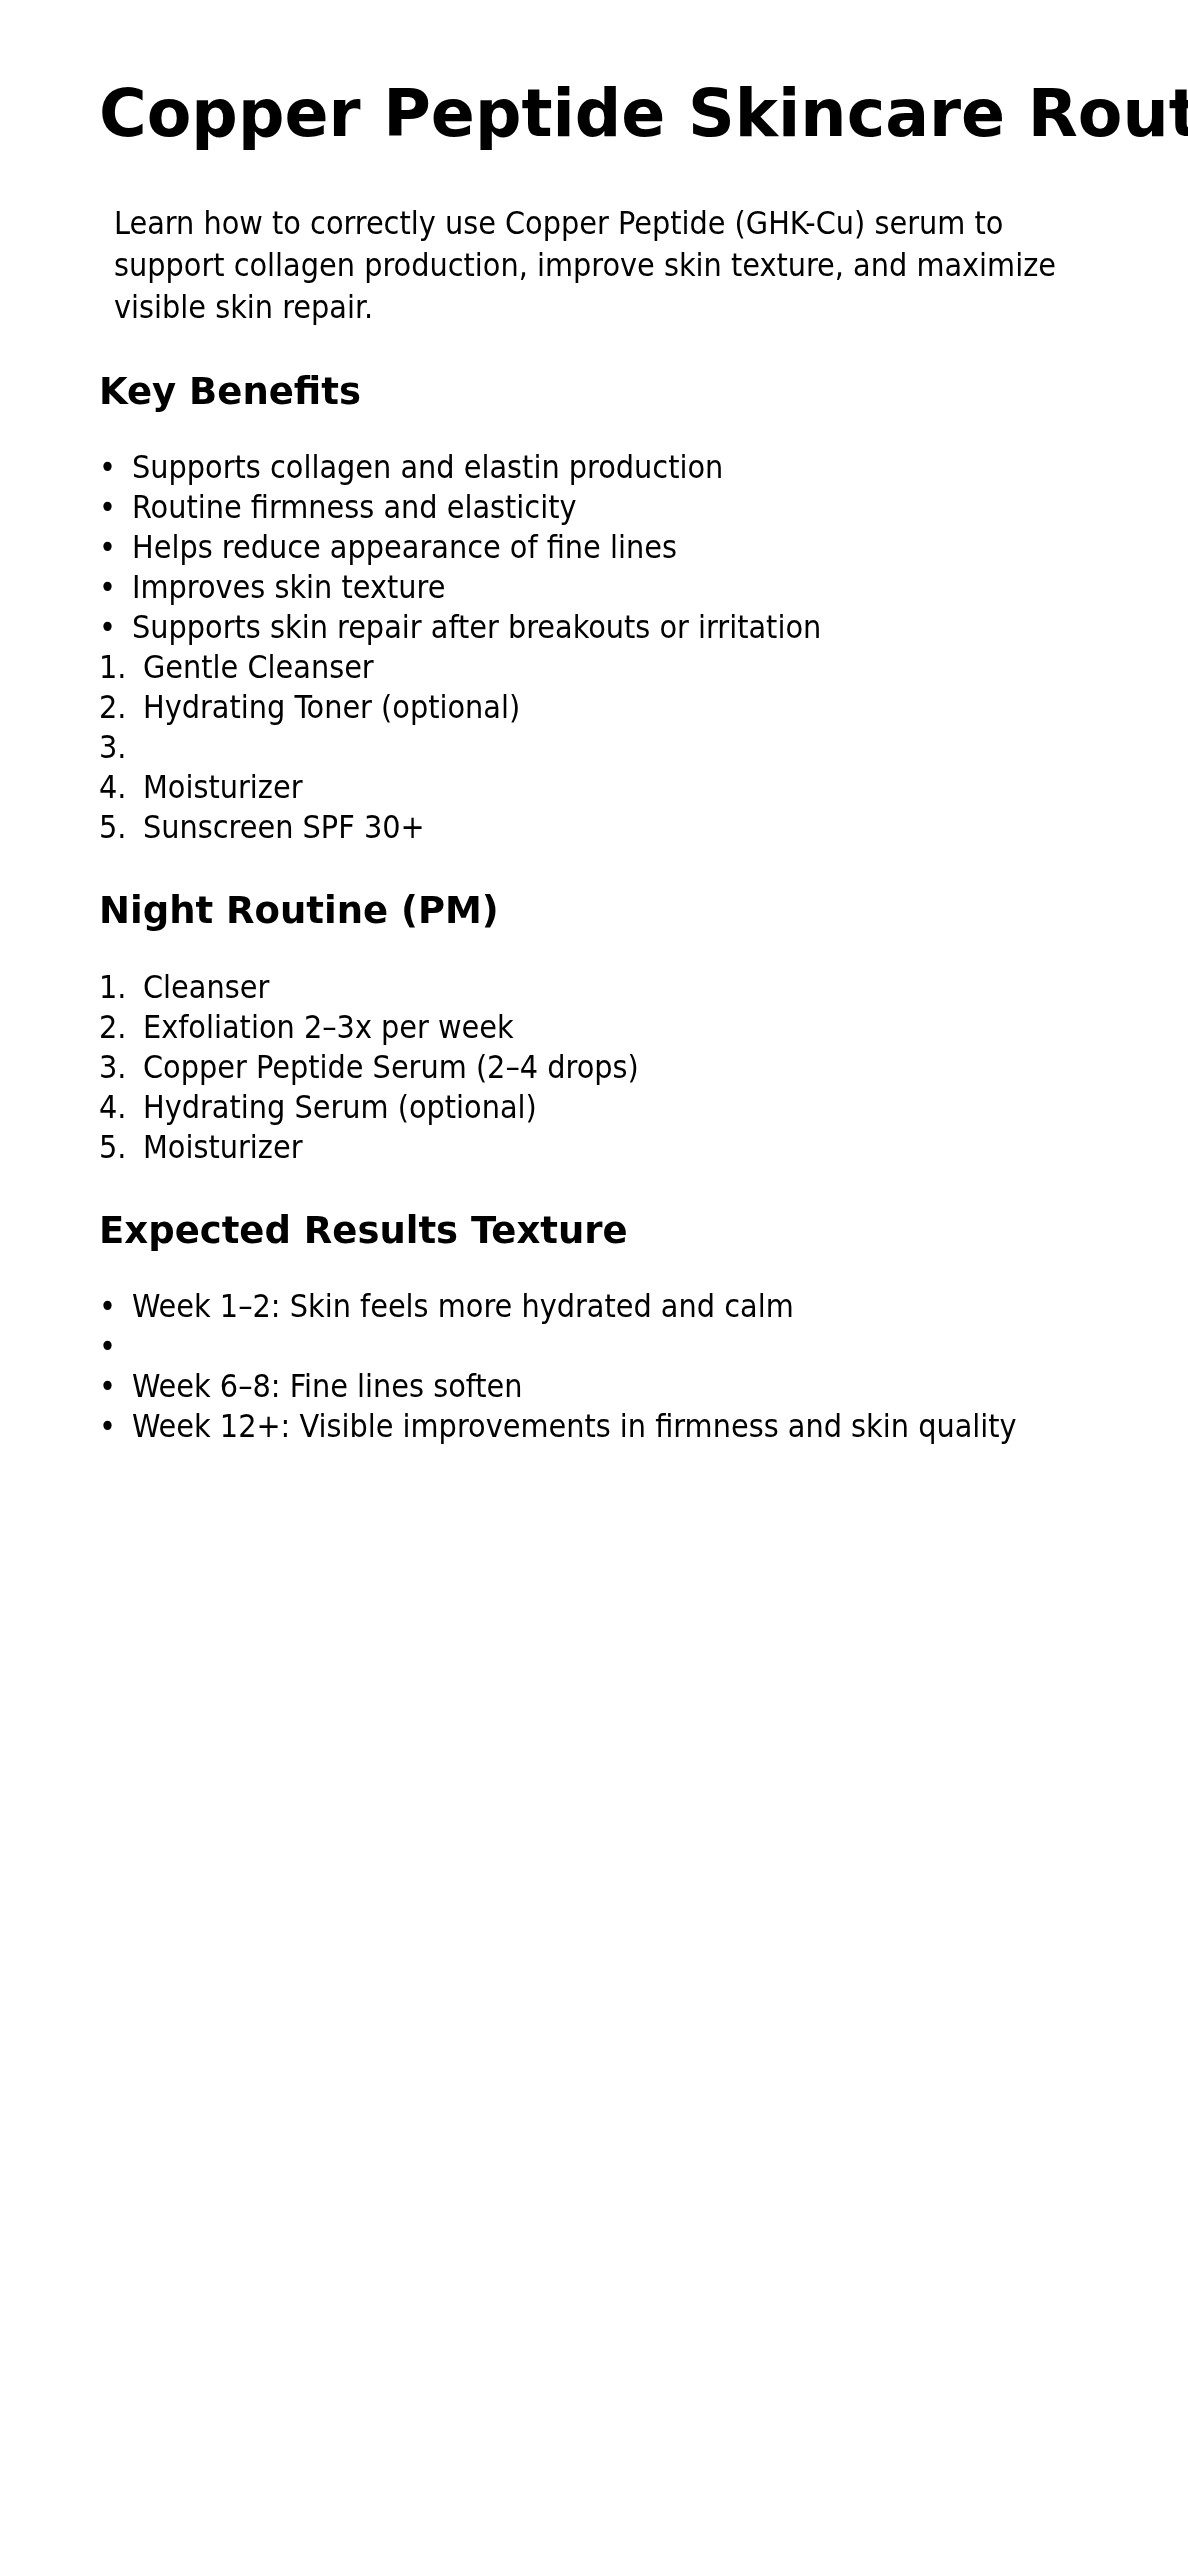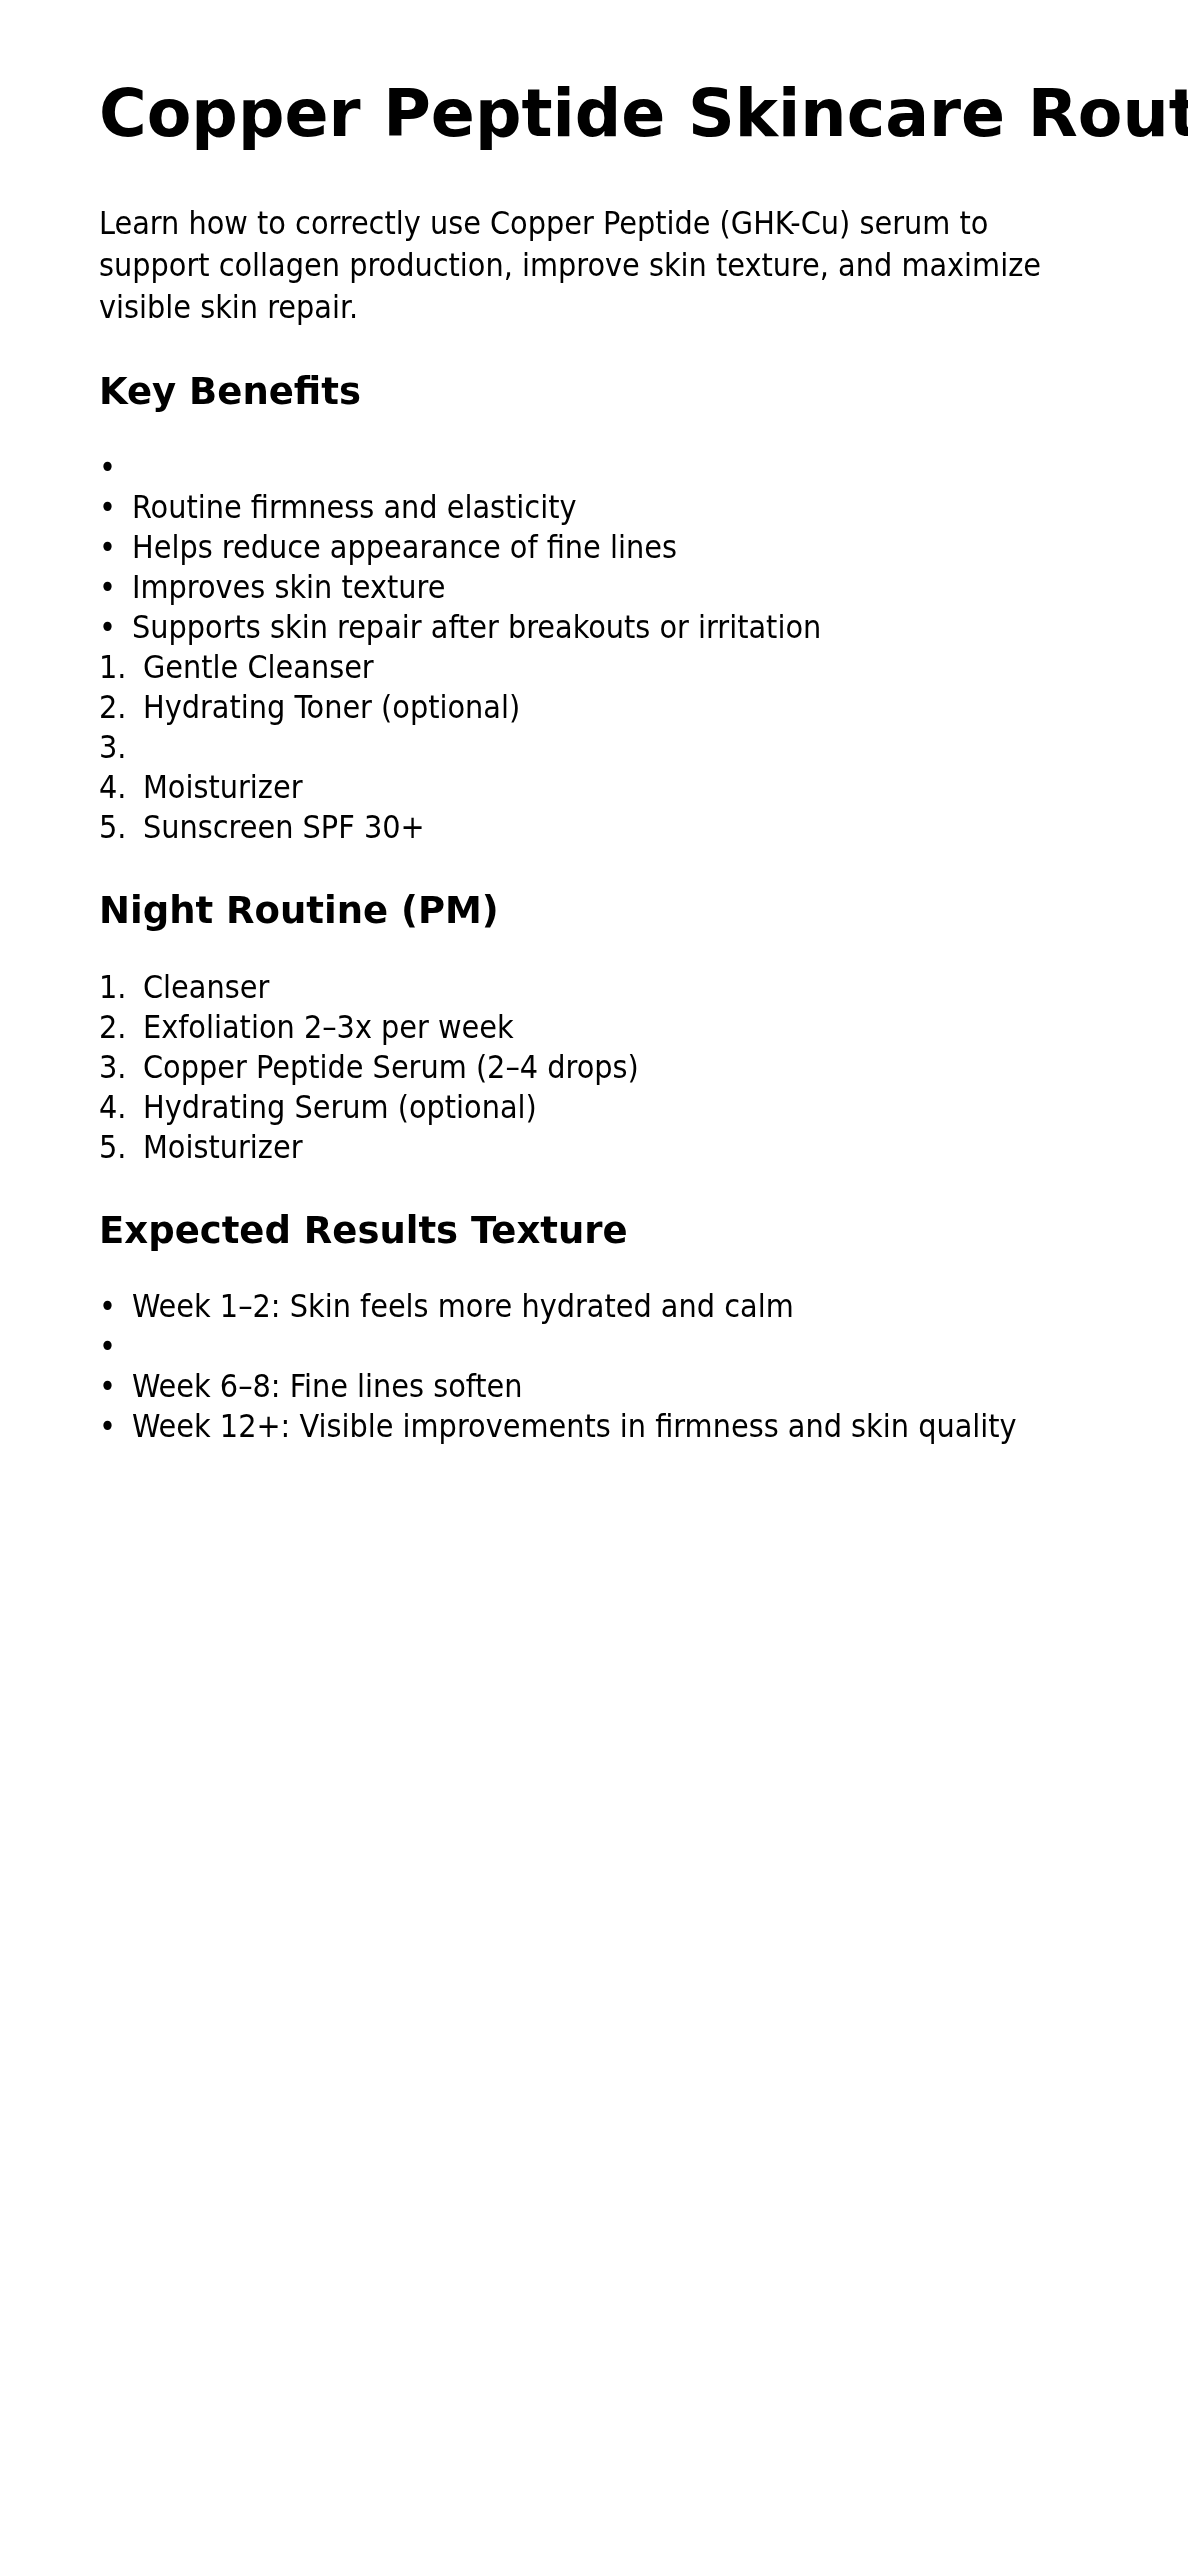--- a/index.html
+++ b/index.html
@@ -23,21 +23,21 @@
     white-space: nowrap;
     letter-spacing: 0;
   }
 
   .cond {
     font-family: "DejaVu Sans", "Liberation Sans", sans-serif;
     font-stretch: condensed;
   }
 
   .intro { margin: 50px 0 0 0; font-size: 32px; }
-  .intro .line { display: block; line-height: 42px; white-space: nowrap; }
+  .intro .line { display: block; line-height: 42px; white-space: nowrap; margin-left: 15px; }
 
   .hd {
     font-family: "DejaVu Sans", "Liberation Sans", sans-serif;
     font-weight: 700;
     font-size: 37px;
     line-height: 1.17;
     margin: 42px 0 34px 0;
   }
 
   .list { font-size: 32px; margin: 0; }
@@ -58,20 +58,21 @@
     <span class="line">Learn how to correctly use Copper Peptide (GHK-Cu) serum to</span>
     <span class="line">support collagen production, improve skin texture, and maximize</span>
     <span class="line">visible skin repair.</span>
   </p>
 
   <section>
     <h3 class="hd">Key Benefits</h3>
     <div class="list bullet cond">
       <div class="li">
         <span class="mk">•</span>
+        <span class="tx">Supports collagen and elastin production</span>
       </div>
       <div class="li">
         <span class="mk">•</span>
         <span class="tx">Routine firmness and elasticity</span>
       </div>
       <div class="li">
         <span class="mk">•</span>
         <span class="tx">Helps reduce appearance of fine lines</span>
       </div>
       <div class="li">

